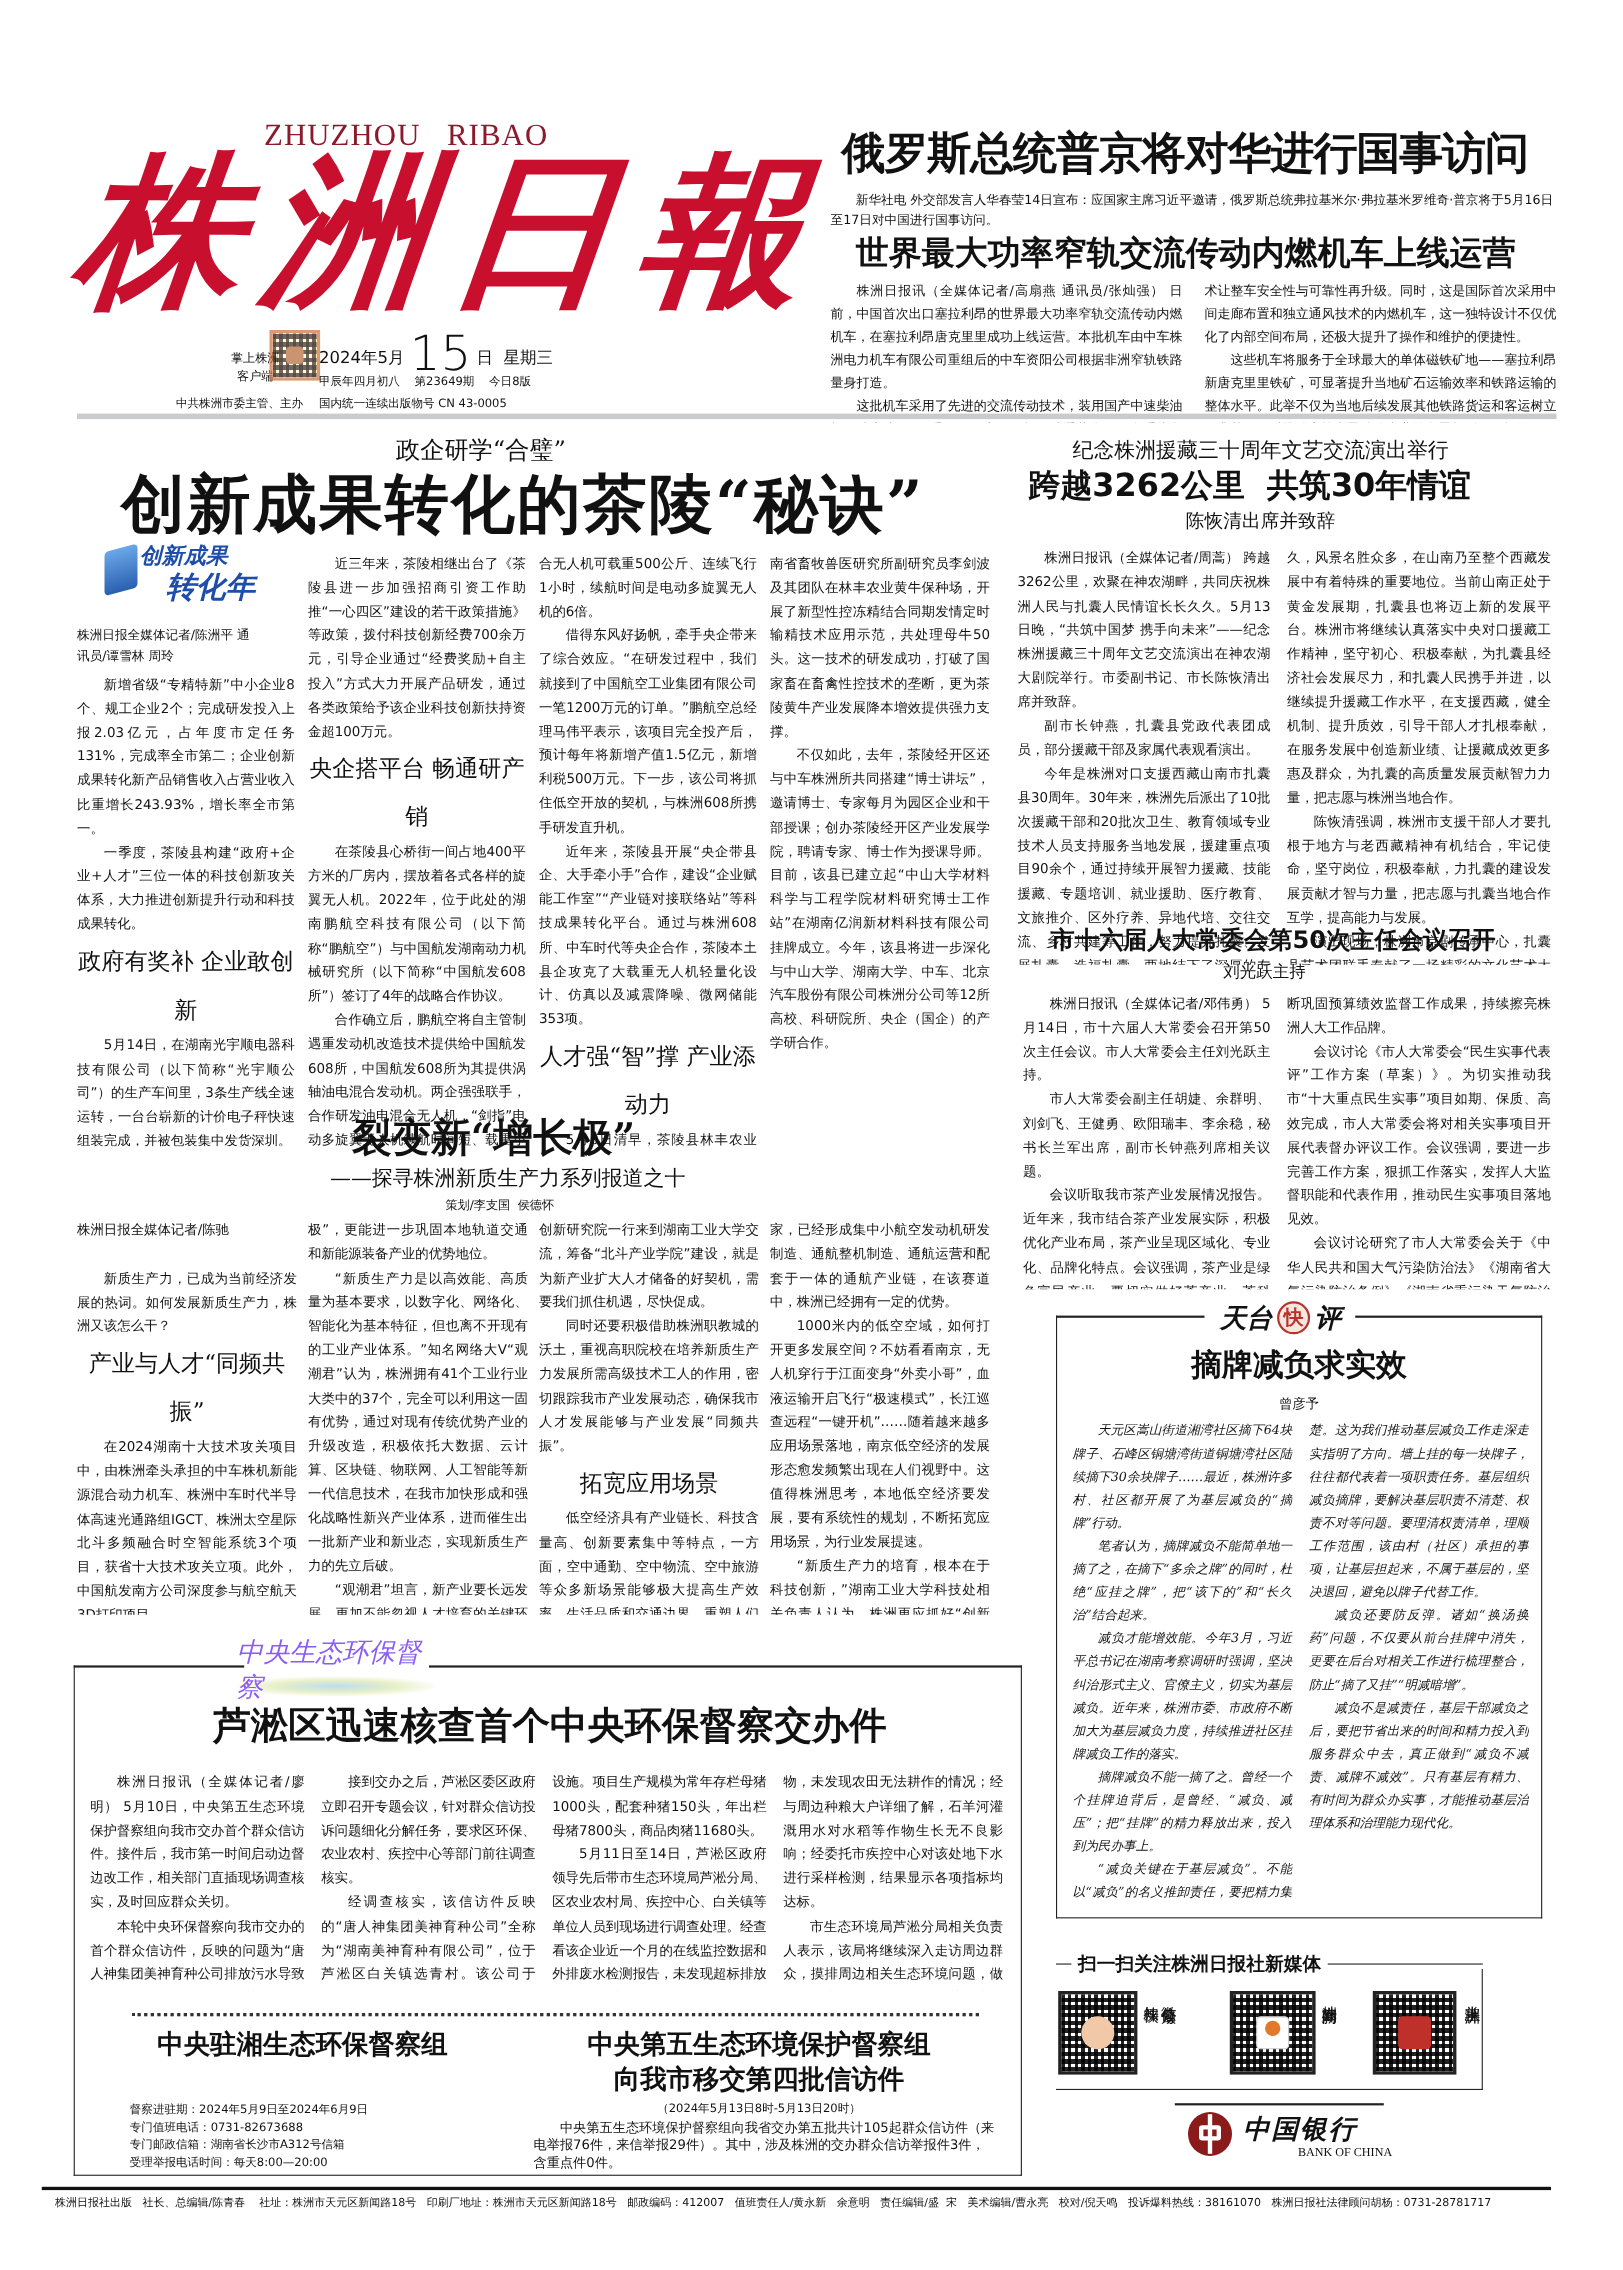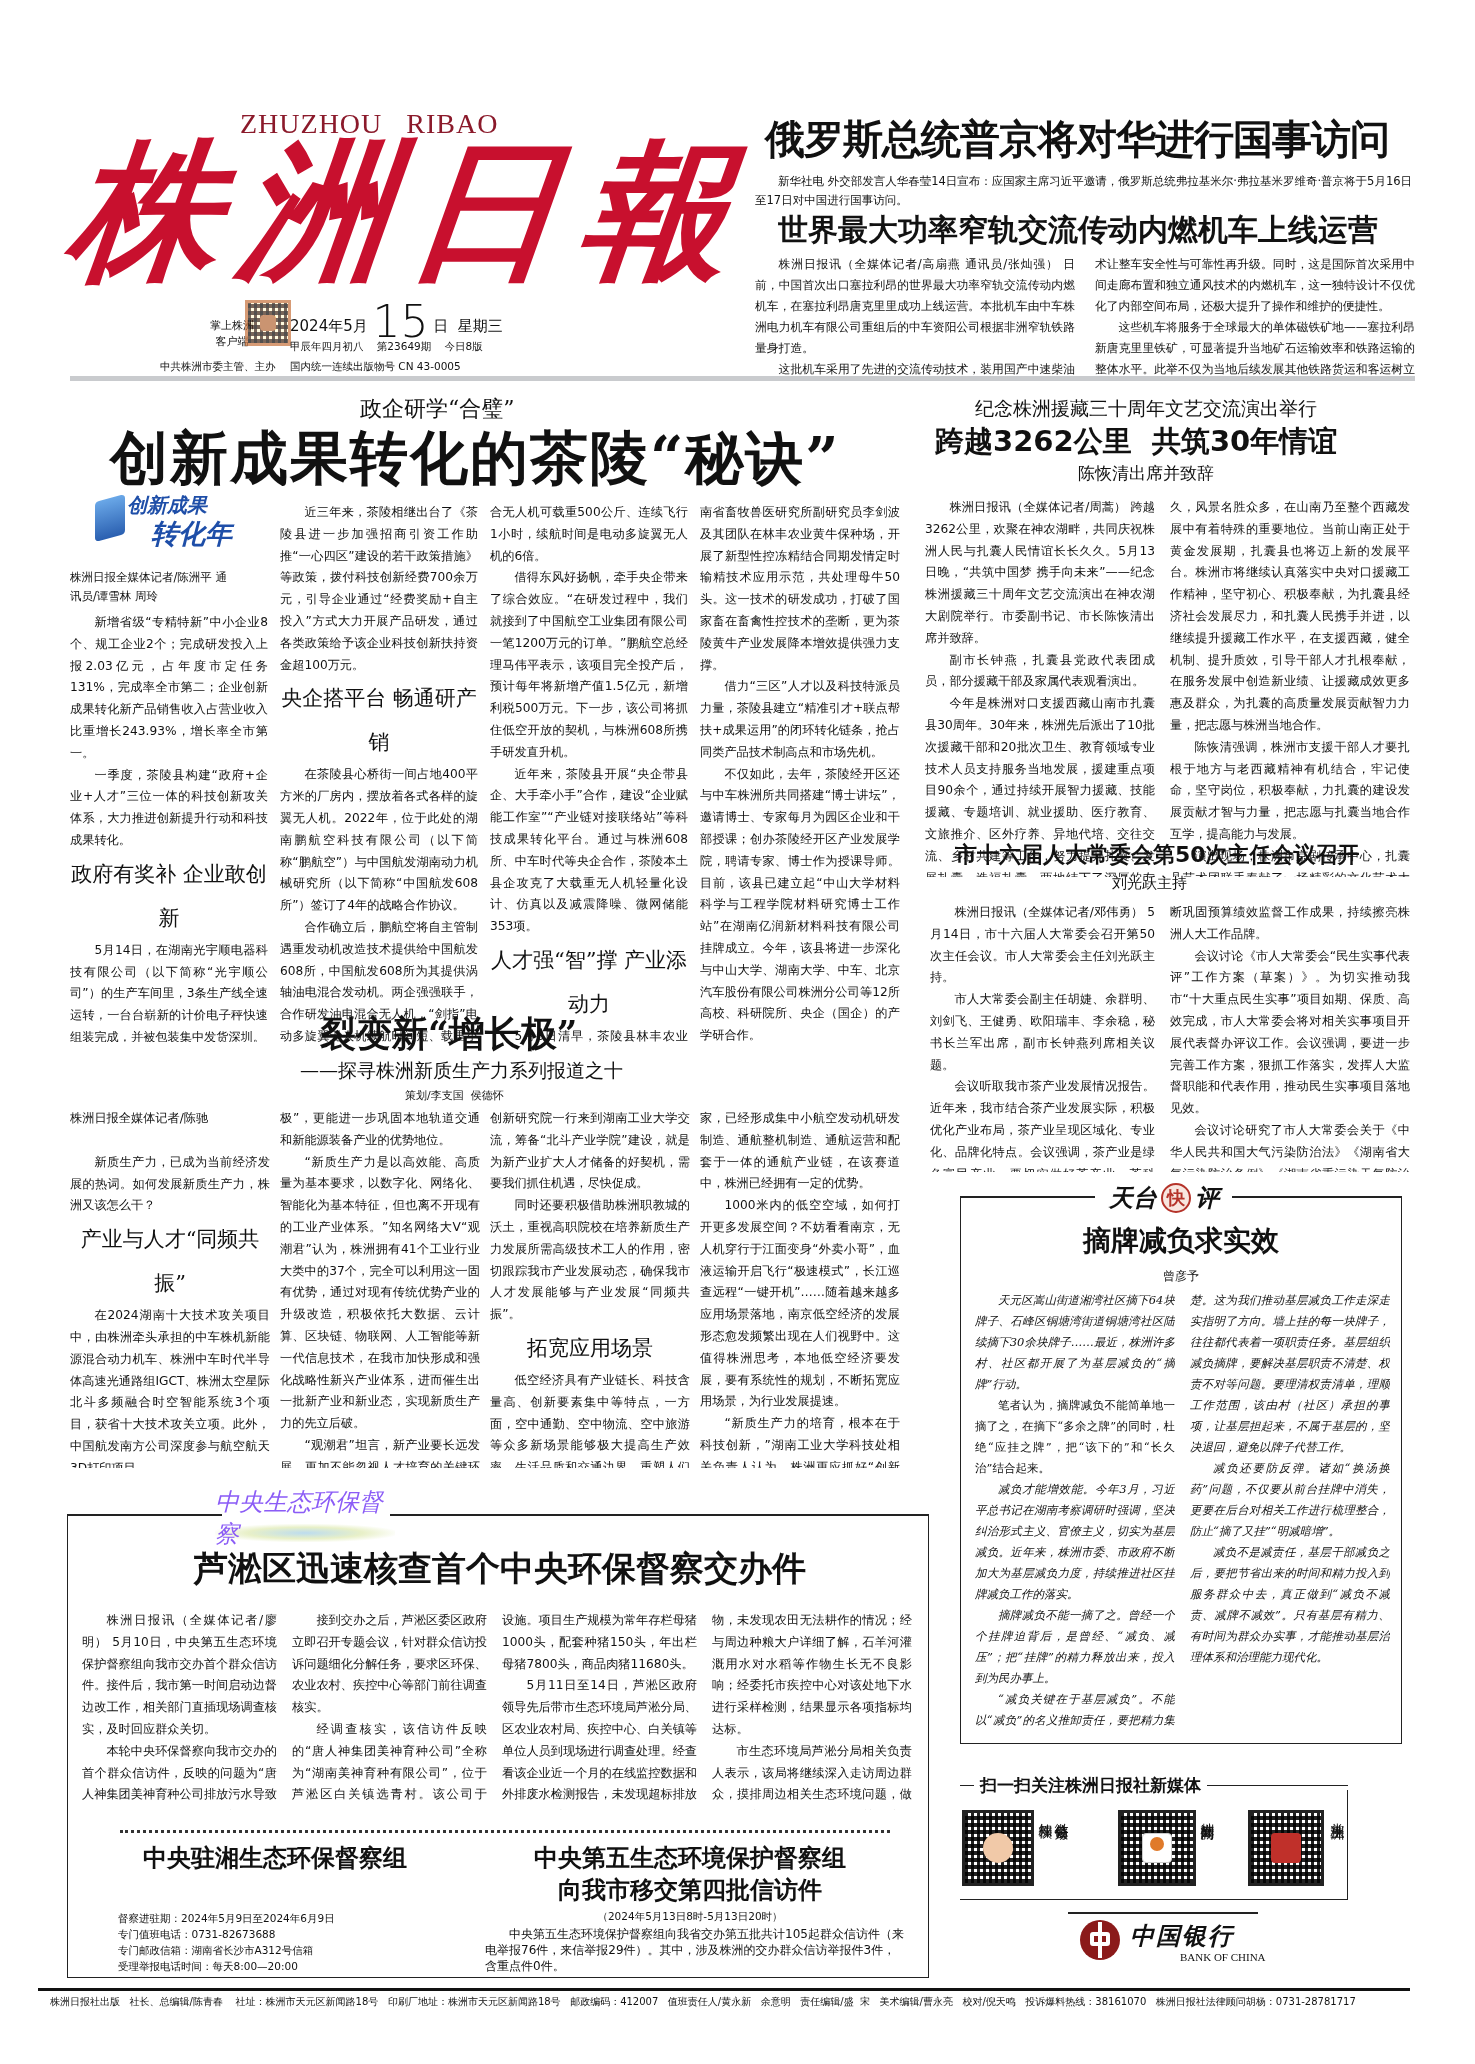--- a/index.html
+++ b/index.html
@@ -85,21 +85,20 @@
 <div class="col" style="left:490px;top:502px;width:198px;height:540px">
   <p class="noindent">合无人机可载重500公斤、连续飞行1小时，续航时间是电动多旋翼无人机的6倍。</p>
   <p>借得东风好扬帆，牵手央企带来了综合效应。“在研发过程中，我们就接到了中国航空工业集团有限公司一笔1200万元的订单。”鹏航空总经理马伟平表示，该项目完全投产后，预计每年将新增产值1.5亿元，新增利税500万元。下一步，该公司将抓住低空开放的契机，与株洲608所携手研发直升机。</p>
   <p>近年来，茶陵县开展“央企带县企、大手牵小手”合作，建设“企业赋能工作室”“产业链对接联络站”等科技成果转化平台。通过与株洲608所、中车时代等央企合作，茶陵本土县企攻克了大载重无人机轻量化设计、仿真以及减震降噪、微网储能353项。</p>
   <h4>人才强“智”撑  产业添动力</h4>
   <p>5月8日清早，茶陵县林丰农业开发有限公司（以下简称“林丰农业”）的牧场里，一群牛犊正悠闲地啃食青草。这批牛犊大多为公犊，是该公司采用最新性控技术繁殖出来的。</p>
 
 </div>
 <div class="col" style="left:700px;top:502px;width:200px;height:540px">
   <p class="noindent">南省畜牧兽医研究所副研究员李剑波及其团队在林丰农业黄牛保种场，开展了新型性控冻精结合同期发情定时输精技术应用示范，共处理母牛50头。这一技术的研发成功，打破了国家畜在畜禽性控技术的垄断，更为茶陵黄牛产业发展降本增效提供强力支撑。</p>
-  <p>借力“三区”人才以及科技特派员力量，茶陵县建立“精准引才+联点帮扶+成果运用”的闭环转化链条，抢占同类产品技术制高点和市场先机。</p>
   <p>不仅如此，去年，茶陵经开区还与中车株洲所共同搭建“博士讲坛”，邀请博士、专家每月为园区企业和干部授课；创办茶陵经开区产业发展学院，聘请专家、博士作为授课导师。目前，该县已建立起“中山大学材料科学与工程学院材料研究博士工作站”在湖南亿润新材料科技有限公司挂牌成立。今年，该县将进一步深化与中山大学、湖南大学、中车、北京汽车股份有限公司株洲分公司等12所高校、科研院所、央企（国企）的产学研合作。</p>
 </div>
 
 <div class="abs" style="left:975px;top:396px;font-size:19px;white-space:nowrap">纪念株洲援藏三十周年文艺交流演出举行</div>
 <div class="abs" style="left:935px;top:422px;font-family:'DejaVu Sans',sans-serif;font-weight:bold;font-size:29px;white-space:pre">跨越3262公里  共筑30年情谊</div>
 <div class="abs" style="left:1078px;top:462px;font-size:17px">陈恢清出席并致辞</div>
 <div class="col" style="left:925px;top:497px;width:230px;height:380px">
   <p>株洲日报讯（全媒体记者/周蒿）  跨越3262公里，欢聚在神农湖畔，共同庆祝株洲人民与扎囊人民情谊长长久久。5月13日晚，“共筑中国梦  携手向未来”——纪念株洲援藏三十周年文艺交流演出在神农湖大剧院举行。市委副书记、市长陈恢清出席并致辞。</p>
   <p>副市长钟燕，扎囊县党政代表团成员，部分援藏干部及家属代表观看演出。</p>
   <p>今年是株洲对口支援西藏山南市扎囊县30周年。30年来，株洲先后派出了10批次援藏干部和20批次卫生、教育领域专业技术人员支持服务当地发展，援建重点项目90余个，通过持续开展智力援藏、技能援藏、专题培训、就业援助、医疗教育、文旅推介、区外疗养、异地代培、交往交流、乡村共建等工作，努力提升扎囊、发展扎囊、造福扎囊，两地结下了深厚的友谊。</p>
@@ -158,21 +157,21 @@
 <div class="abs" style="left:1232px;top:1196px;width:170px;height:1.5px;background:#222"></div>
 <div class="abs" style="left:1098px;top:1178px;width:132px;height:40px;display:flex;align-items:center;justify-content:center;gap:4px">
   <span style="font-size:24px;font-weight:bold;font-style:italic">天台</span>
   <span style="display:inline-flex;width:30px;height:30px;border-radius:50%;border:2px solid #b5332a;color:#b5332a;font-size:18px;font-weight:bold;align-items:center;justify-content:center;background:#f8e6df">快</span>
   <span style="font-size:24px;font-weight:bold;font-style:italic">评</span>
 </div>
 <div class="abs" style="left:960px;top:1222px;width:442px;text-align:center;font-size:28px;font-weight:bold">摘牌减负求实效</div>
 <div class="abs sans" style="left:960px;top:1268px;width:442px;text-align:center;font-size:12px">曾彦予</div>
 <div class="col" style="left:975px;top:1290px;width:200px;height:440px">
   <p style="font-family:'DejaVu Serif',serif;font-style:italic;font-size:11.5px;line-height:21px">天元区嵩山街道湘湾社区摘下64块牌子、石峰区铜塘湾街道铜塘湾社区陆续摘下30余块牌子……最近，株洲许多村、社区都开展了为基层减负的“摘牌”行动。</p>
-  <p style="font-family:'DejaVu Serif',serif;font-size:11.5px;line-height:21px">笔者认为，摘牌减负不能简单地一摘了之，在摘下“多余之牌”的同时，杜绝“应挂之牌”，把“该下的”和“长久治”结合起来。</p>
+  <p style="font-family:'DejaVu Serif',serif;font-style:italic;font-size:11.5px;line-height:21px">笔者认为，摘牌减负不能简单地一摘了之，在摘下“多余之牌”的同时，杜绝“应挂之牌”，把“该下的”和“长久治”结合起来。</p>
   <p style="font-family:'DejaVu Serif',serif;font-style:italic;font-size:11.5px;line-height:21px">减负才能增效能。今年3月，习近平总书记在湖南考察调研时强调，坚决纠治形式主义、官僚主义，切实为基层减负。近年来，株洲市委、市政府不断加大为基层减负力度，持续推进社区挂牌减负工作的落实。</p>
   <p style="font-family:'DejaVu Serif',serif;font-style:italic;font-size:11.5px;line-height:21px">摘牌减负不能一摘了之。曾经一个个挂牌迫背后，是曾经、“减负、减压”；把“挂牌”的精力释放出来，投入到为民办事上。</p>
   <p style="font-family:'DejaVu Serif',serif;font-style:italic;font-size:11.5px;line-height:21px">“减负关键在于基层减负”。不能以“减负”的名义推卸责任，要把精力集中在为群众服务上，切实减轻基层负担，让基层干部“轻装上阵”，真正把心思和精力放到干实事、谋发展上来。</p>
 </div>
 <div class="col" style="left:1190px;top:1290px;width:200px;height:440px">
   <p class="noindent" style="font-family:'DejaVu Serif',serif;font-style:italic;font-size:11.5px;line-height:21px">楚。这为我们推动基层减负工作走深走实指明了方向。墙上挂的每一块牌子，往往都代表着一项职责任务。基层组织减负摘牌，要解决基层职责不清楚、权责不对等问题。要理清权责清单，理顺工作范围，该由村（社区）承担的事项，让基层担起来，不属于基层的，坚决退回，避免以牌子代替工作。</p>
   <p style="font-family:'DejaVu Serif',serif;font-style:italic;font-size:11.5px;line-height:21px">减负还要防反弹。诸如“换汤换药”问题，不仅要从前台挂牌中消失，更要在后台对相关工作进行梳理整合，防止“摘了又挂”“明减暗增”。</p>
   <p style="font-family:'DejaVu Serif',serif;font-style:italic;font-size:11.5px;line-height:21px">减负不是减责任，基层干部减负之后，要把节省出来的时间和精力投入到服务群众中去，真正做到“减负不减责、减牌不减效”。只有基层有精力、有时间为群众办实事，才能推动基层治理体系和治理能力现代化。</p>
 </div>
 

